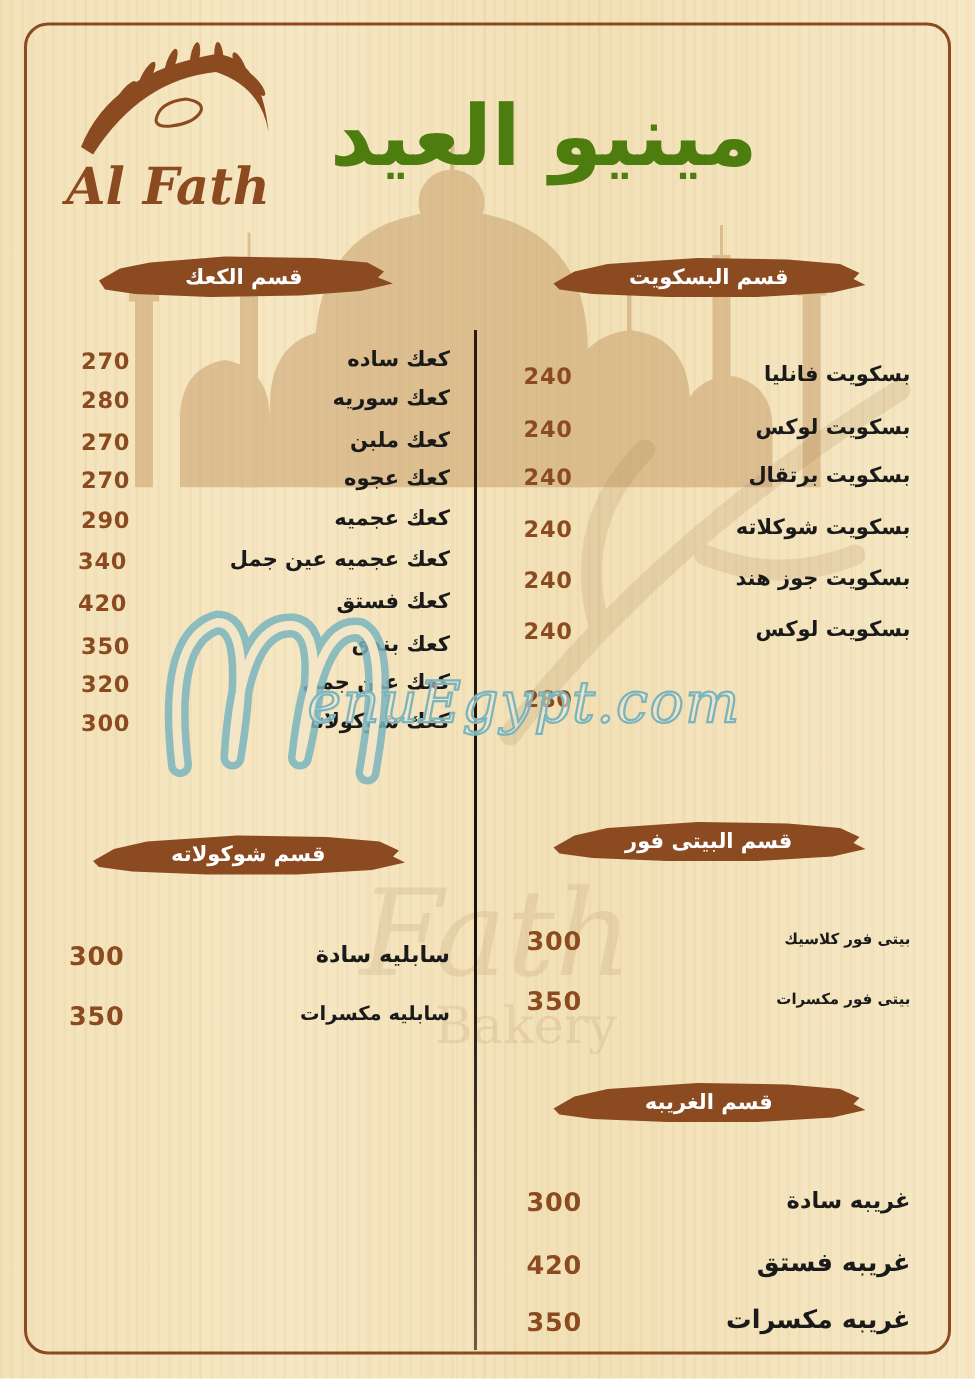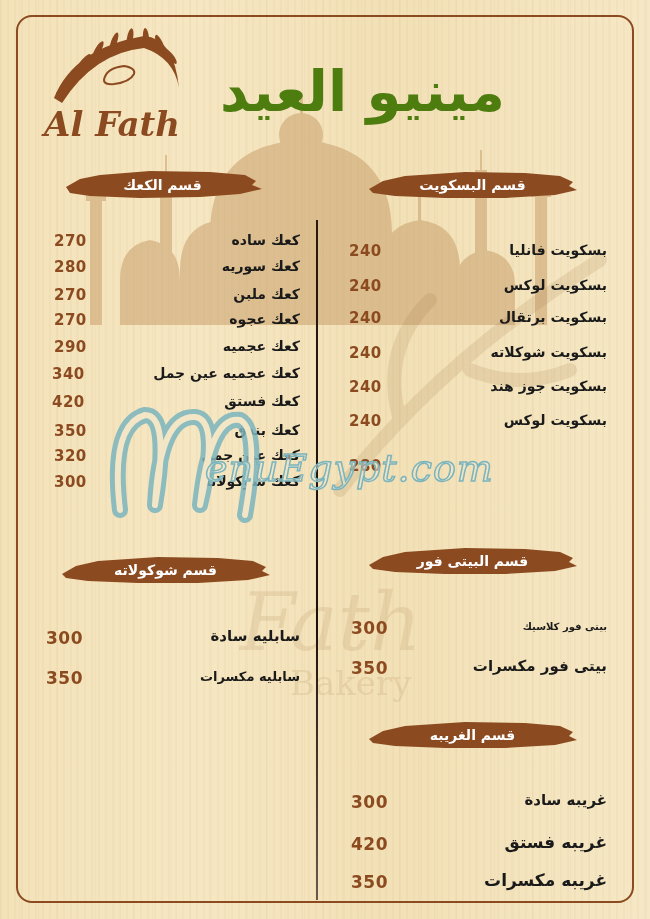--- a/index.html
+++ b/index.html
@@ -246,21 +246,21 @@
   </div>
 </div>
 
 <div>
   <div class="row" style="left:345px; top:618px; width:262px;">
     <span class="price" style="left:6px; font-size:17px;">300</span>
     <span class="name" style="font-size:10px;">بيتى فور كلاسيك</span>
   </div>
   <div class="row" style="left:345px; top:658px; width:262px;">
     <span class="price" style="left:6px; font-size:17px;">350</span>
-    <span class="name" style="font-size:15px;">بيتى فور مكسرات</span>
+    <span class="name" style="font-size:10px;">بيتى فور مكسرات</span>
   </div>
 </div>
 
 <div>
   <div class="row" style="left:345px; top:792px; width:262px;">
     <span class="price" style="left:6px; font-size:17px;">300</span>
     <span class="name" style="font-size:15px;">غريبه سادة</span>
   </div>
   <div class="row" style="left:345px; top:834px; width:262px;">
     <span class="price" style="left:6px; font-size:17px;">420</span>

